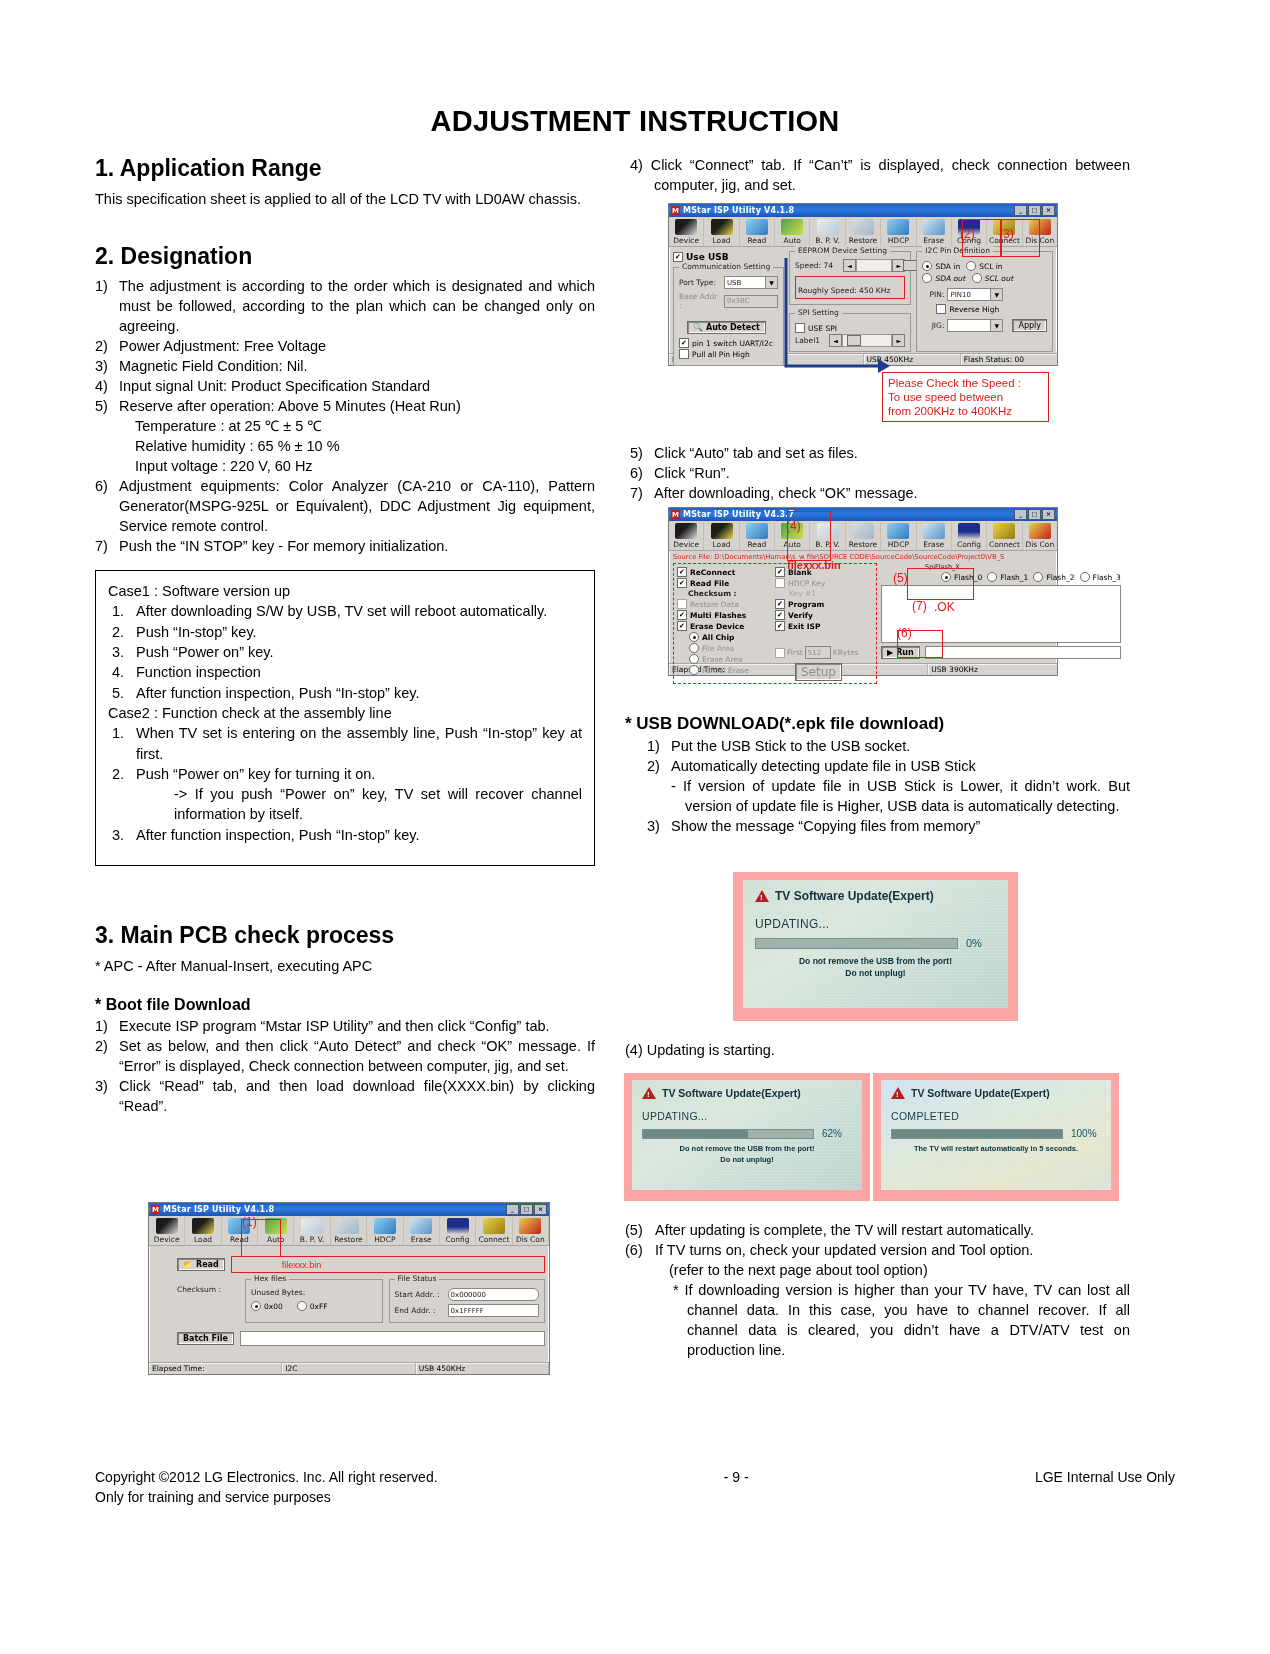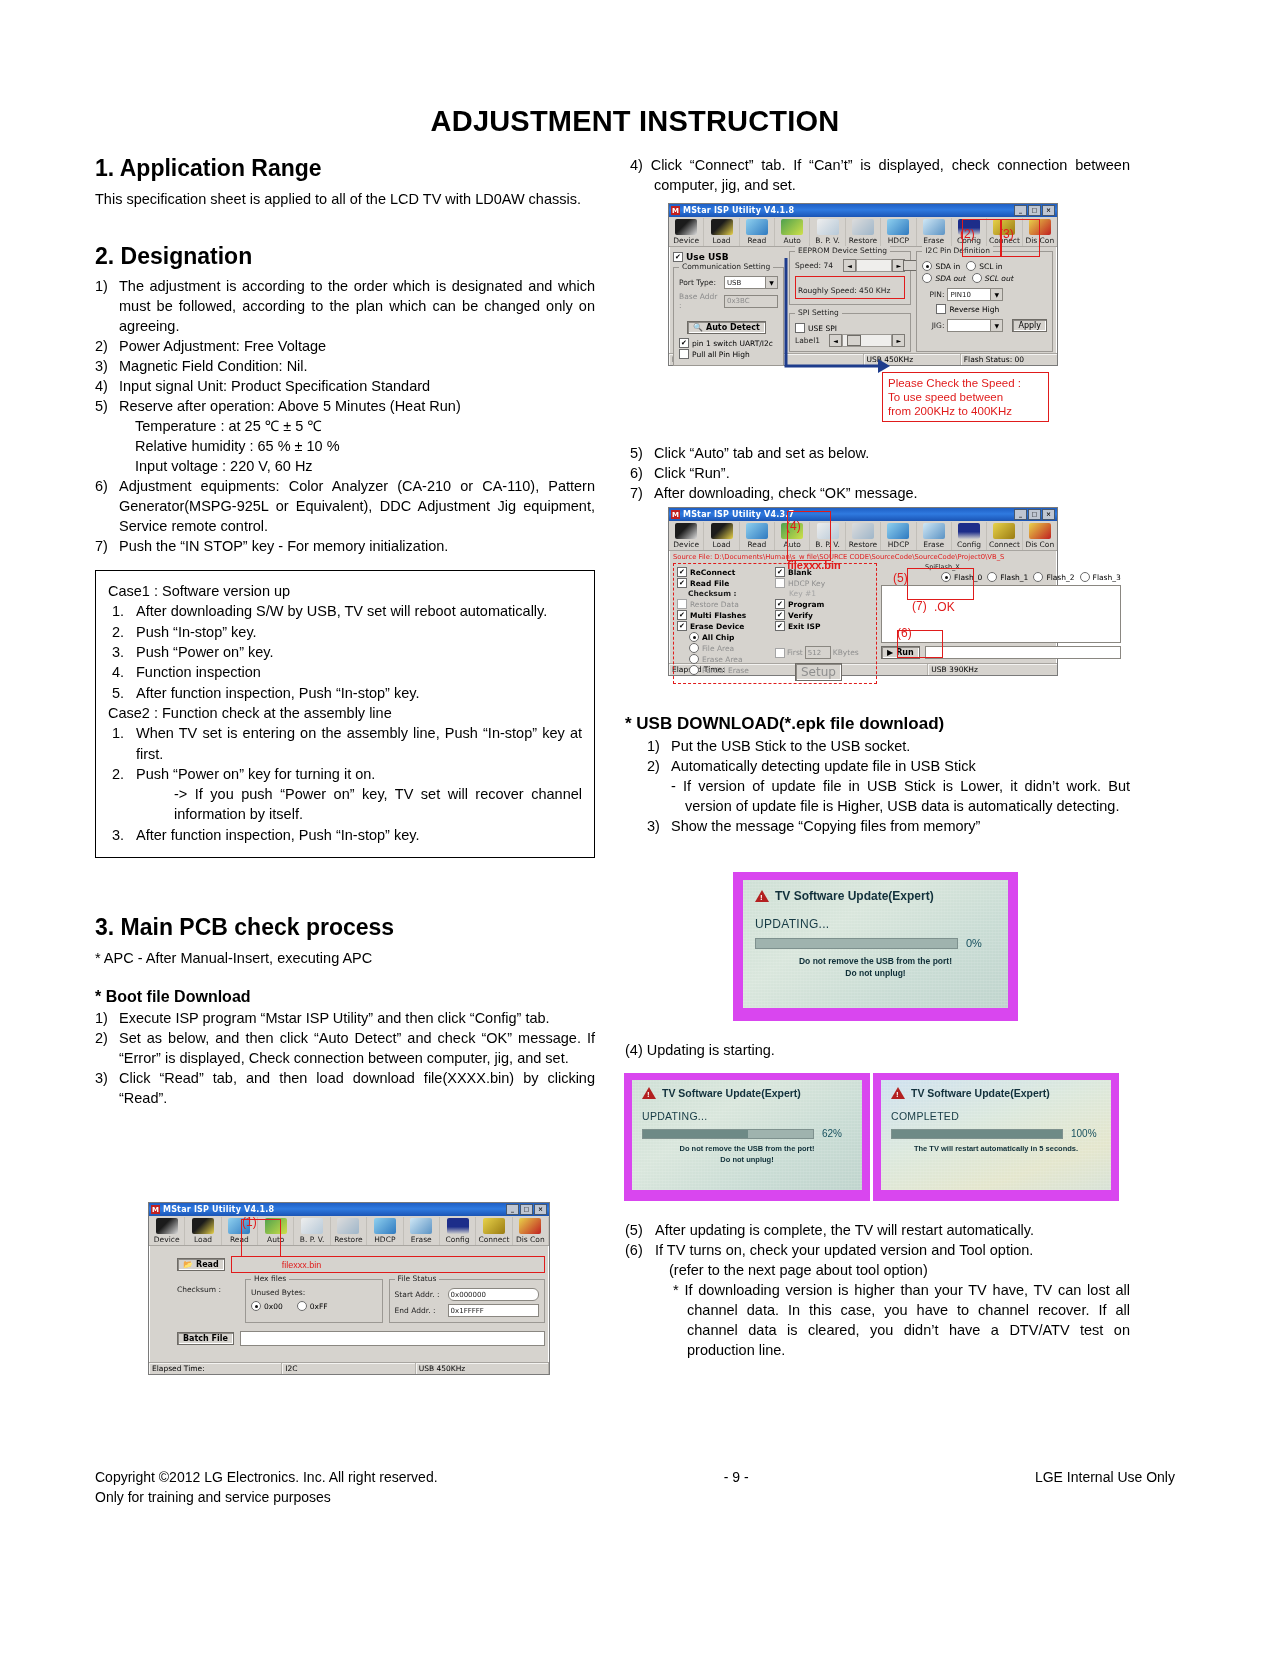--- a/index.html
+++ b/index.html
@@ -38,21 +38,21 @@
   ol.num li .mk, ul.plain li .mk{
     position:absolute;left:0;top:0;width:22px;text-align:left;
   }
   .sp20{height:20px;}
   .sp28{height:28px;}
   .sp34{height:34px;}
 
   
   .casebox{
     border:1.6px solid #000;
-    padding:10px 12px 12px 12px;
+    padding:10px 12px 20px 12px;
     margin-top:14px;
   }
   .casebox .ln{font-size:14.5px;line-height:1.40;text-align:justify;}
   .casebox .l1{padding-left:28px;position:relative;}
   .casebox .l1 .mk{position:absolute;left:4px;}
   .casebox .l4{padding-left:66px;}
 
   
   .mstar{
     position:relative;background:#d6d3ce;border:1px solid #7a7a7a;
@@ -135,21 +135,21 @@
   .rednum{color:#e01b1b;font-size:12px;font-family:"Liberation Sans",sans-serif;position:absolute;}
   .redtxt{color:#e01b1b;font-family:"Liberation Sans",sans-serif;position:absolute;}
 
   .callout{
     position:absolute;border:1.4px solid #e01b1b;color:#e01b1b;background:#fff;
     font-size:11.5px;line-height:1.22;padding:3px 5px;font-family:"Liberation Sans",sans-serif;
   }
 
   
   .tv{
-    background:#d946ef;padding:8px 10px 13px 10px;position:relative;
+    background:#fca5a5;padding:8px 10px 13px 10px;position:relative;
   }
   .tv-inner{
     background:linear-gradient(145deg,#cfe0d6 0%,#d9e6dc 35%,#c9dcd4 70%,#bfd4cd 100%);
     position:relative;overflow:hidden;
   }
   .tv-inner.blue{
     background:linear-gradient(160deg,#cfe1ef 0%,#dbe8dd 40%,#e4e6cd 75%,#d8e2d6 100%);
   }
   .tv-noise{
     position:absolute;inset:0;opacity:.20;
@@ -558,21 +558,21 @@
   </svg>
 
   <div class="callout" style="left:882px;top:372px;width:155px;">
     <div>Please Check the Speed :</div>
     <div>To use speed between</div>
     <div>from 200KHz   to 400KHz</div>
   </div>
 
   <div style="position:absolute;left:630px;top:443px;width:500px;">
     <ol class="num">
-      <li><span class="mk">5)</span><span>Click “Auto” tab and set as below.</span></li>
+      <li><span class="mk">5)</span><span>Click “Auto” tab and set as files.</span></li>
       <li><span class="mk">6)</span><span>Click “Run”.</span></li>
       <li><span class="mk">7)</span><span>After downloading, check “OK” message.</span></li>
     </ol>
   </div>
 
   <div class="mstar" style="position:absolute;left:668px;top:507px;width:388px;">
     <div class="ms-title">
       <span class="ms-logo">M</span>
       <span>MStar ISP Utility  V4.3.7</span>
       <span class="ms-winbtns">

